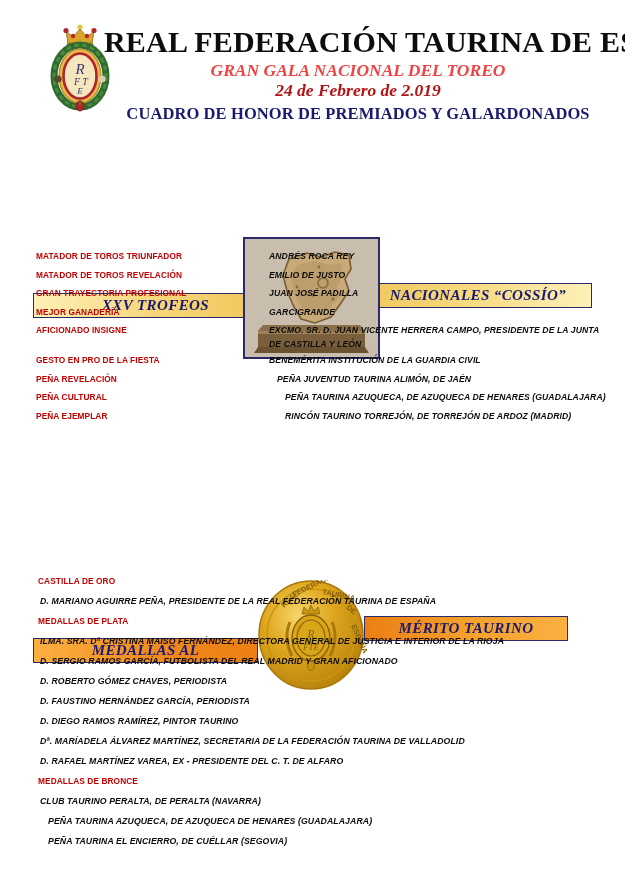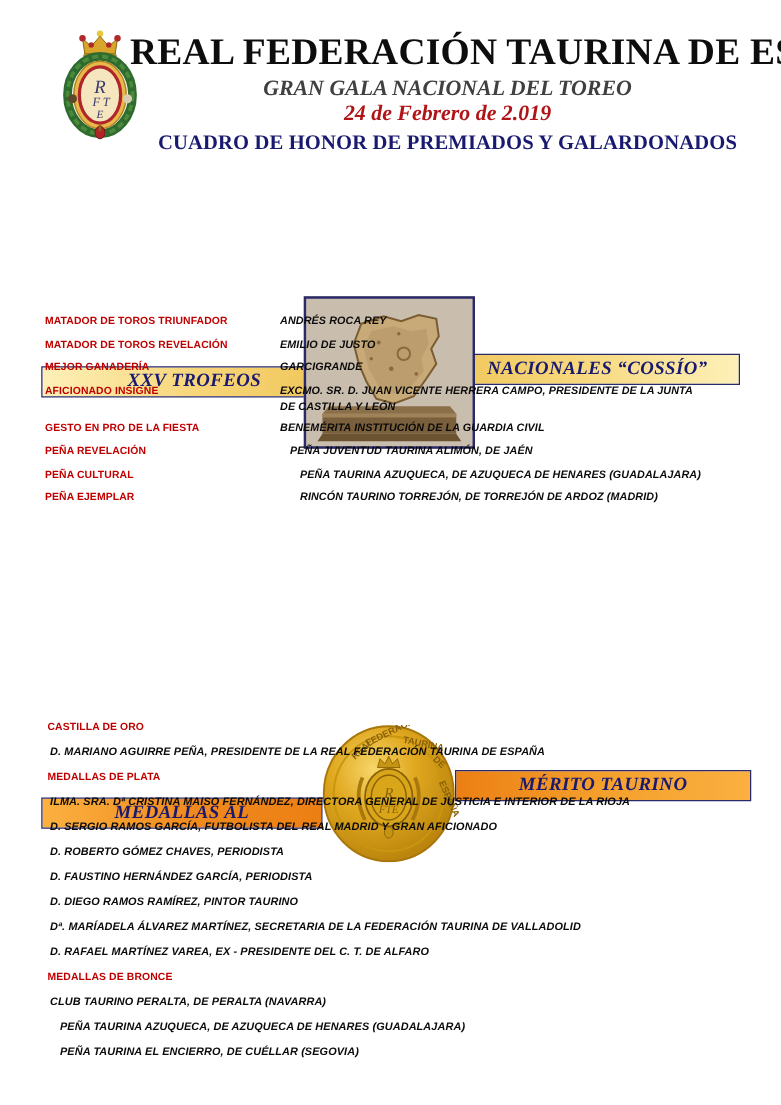--- a/index.html
+++ b/index.html
@@ -41,21 +41,21 @@
     color: #0d0d0d;
     letter-spacing: 0.2px;
     line-height: 1.05;
     white-space: nowrap;
   }
   .title-sub {
     font-family: "Liberation Serif", serif;
     font-weight: bold;
     font-style: italic;
     font-size: 17.5px;
-    color: #404040;
+    color: #ef4444;
     line-height: 1.18;
     margin-top: 2px;
     white-space: nowrap;
   }
   .title-sub2 {
     font-family: "Liberation Serif", serif;
     font-weight: bold;
     font-style: italic;
     font-size: 17.5px;
     color: #b01417;
@@ -106,21 +106,21 @@
     background: linear-gradient(to right, #f0c75c 0%, #f7d97f 45%, #fdf0b8 100%);
   }
   
   .bar-medal-left {
     left: 33px;
     width: 225px;
     background: linear-gradient(to right, #fbb040 0%, #f08a1e 55%, #ec7f14 100%);
   }
   .bar-medal-right {
     left: 364px;
-    width: 237px;
+    width: 204px;
     background: linear-gradient(to right, #ec7f14 0%, #f4a02c 50%, #fbb040 100%);
   }
 
   
   .trophy-photo {
     position: absolute;
     left: 243px;
     top: 119px;
     width: 137px;
     height: 122px;
@@ -143,20 +143,21 @@
   .awards {
     position: absolute;
     left: 36px;
     top: 248px;
     width: 570px;
   }
   .award-row {
     display: flex;
     align-items: flex-start;
     margin-bottom: 1px;
+    gap: 45px;
   }
   .award-label {
     font-size: 8.3px;
     font-weight: bold;
     color: #c00000;
     width: 185px;
     flex: 0 0 185px;
     line-height: 17.5px;
     letter-spacing: 0.1px;
   }
@@ -272,20 +273,24 @@
 </div>
 
 <div class="awards">
   <div class="award-row">
     <div class="award-label">MATADOR  DE TOROS TRIUNFADOR</div>
     <div class="award-value indent-1">ANDRÉS ROCA REY</div>
   </div>
   <div class="award-row">
     <div class="award-label">MATADOR  DE TOROS REVELACIÓN</div>
     <div class="award-value indent-1">EMILIO DE JUSTO</div>
+  </div>
+  <div class="award-row">
+    <div class="award-label">GRAN TRAYECTORIA PROFESIONAL</div>
+    <div class="award-value indent-1">JUAN JOSÉ PADILLA</div>
   </div>
   <div class="award-row">
     <div class="award-label">MEJOR GANADERÍA</div>
     <div class="award-value indent-1">GARCIGRANDE</div>
   </div>
   <div class="award-row two-line">
     <div class="award-label">AFICIONADO INSIGNE</div>
     <div class="award-value indent-1">EXCMO. SR.  D. JUAN VICENTE HERRERA  CAMPO, PRESIDENTE DE LA JUNTA
 DE CASTILLA Y LEÓN</div>
   </div>

